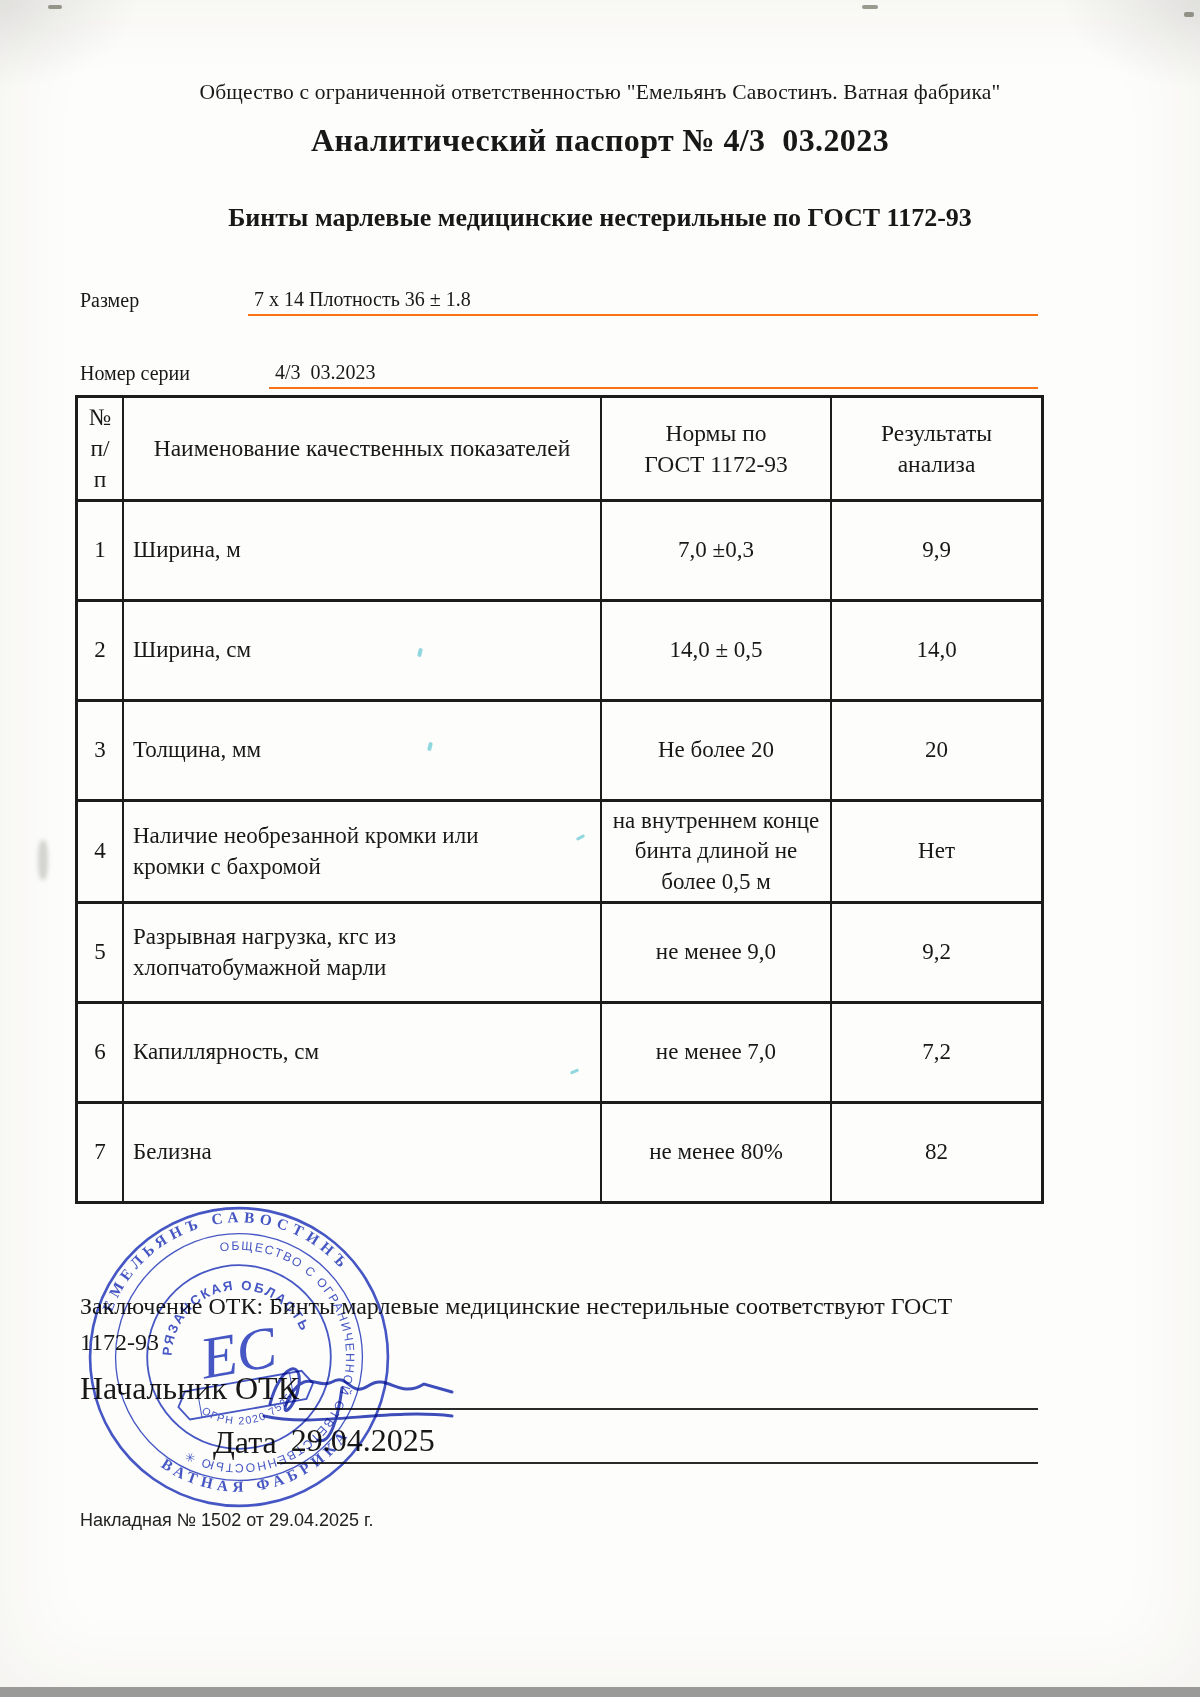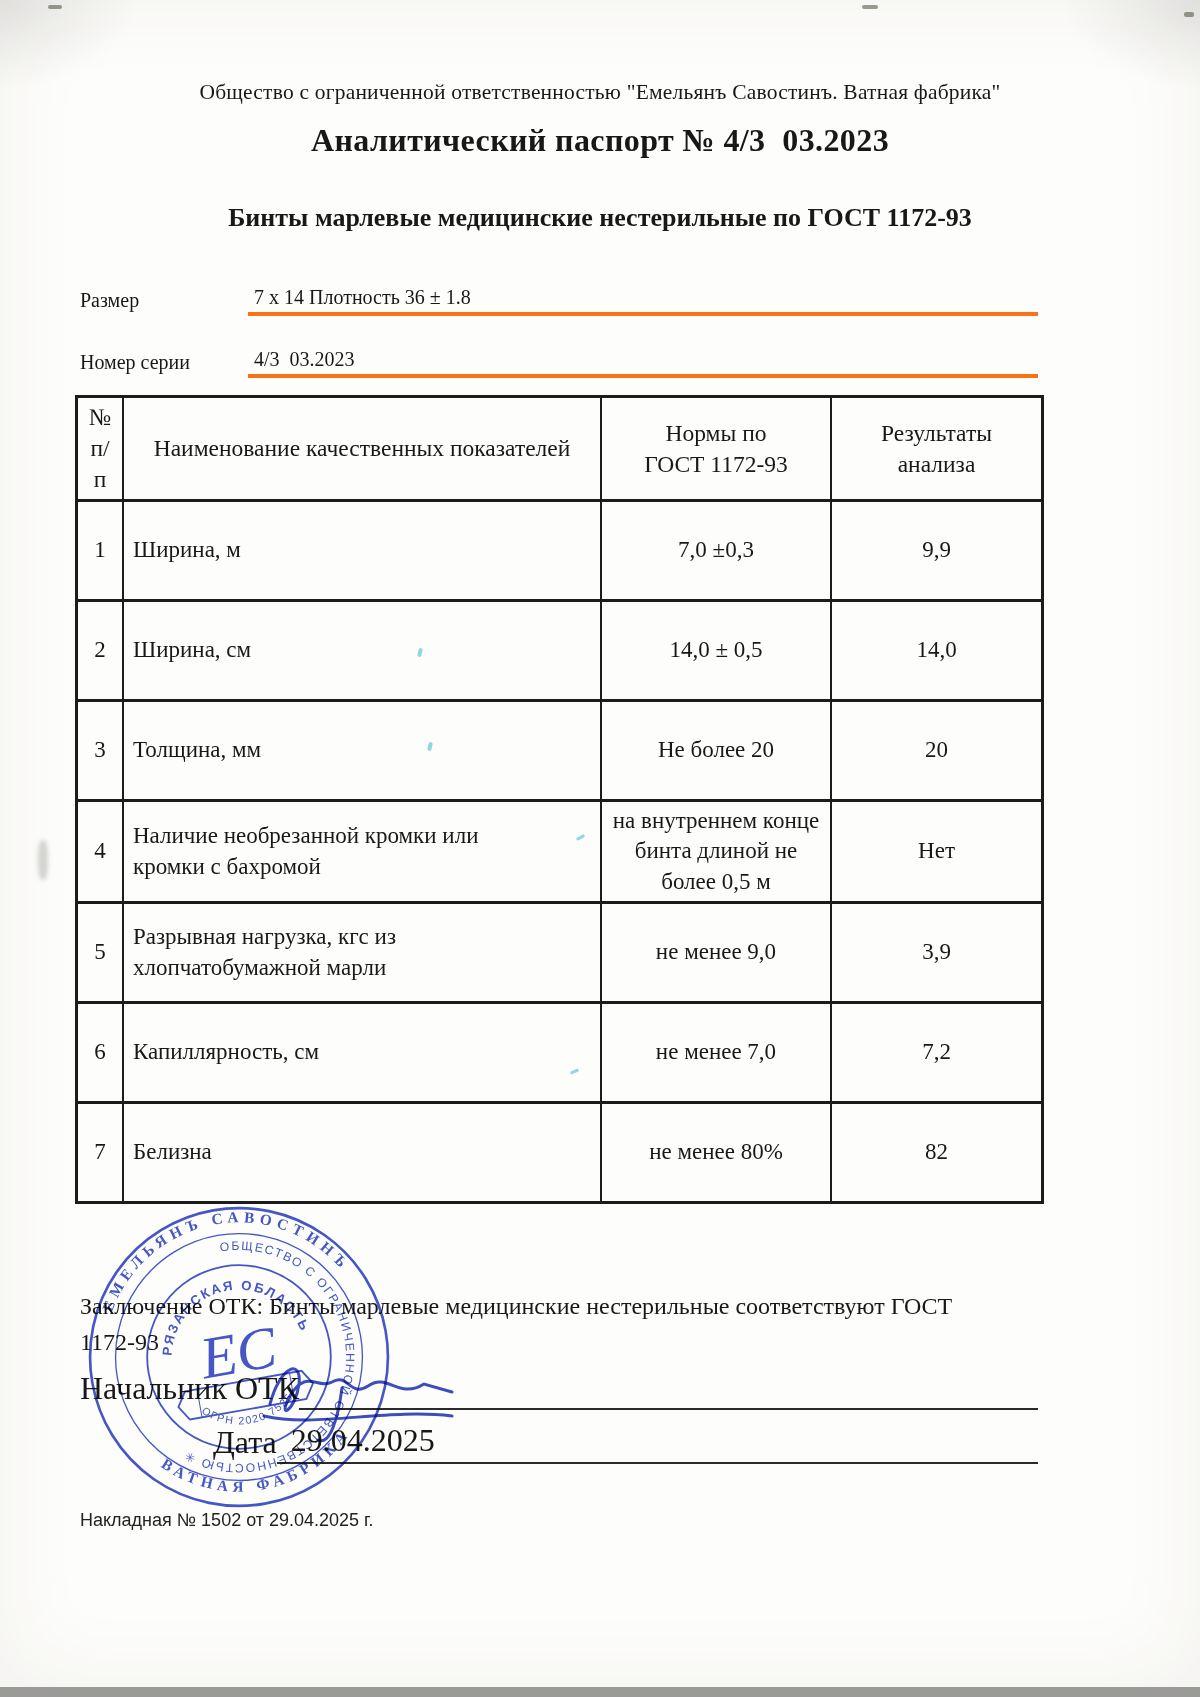--- a/index.html
+++ b/index.html
@@ -9,23 +9,23 @@
     font-family:"Liberation Serif", serif; color:#181818;
     box-shadow: inset 0 0 90px rgba(60,55,40,0.06);
   }
   .centered { position:absolute; left:0; width:100%; text-align:center; }
   .company-line { top:80px; font-size:21.5px; letter-spacing:0.2px; }
   .doc-title   { top:122px; font-size:32px; font-weight:bold; letter-spacing:0.4px; }
   .doc-subtitle{ top:203px; font-size:26px; font-weight:bold; }
 
   .field-row { position:absolute; left:80px; right:162px; display:flex; align-items:flex-end; height:38px; font-size:20px; }
   .field-row .flabel { flex:0 0 168px; padding-bottom:4px; }
-  .field-row .line-fill { flex:1; border-bottom:4px solid #f97316; padding:0 0 3px 6px; }
+  .field-row .line-fill { flex:1; border-bottom:2px solid #f97316; padding:0 0 3px 6px; }
   .row-size   { top:278px; }
-  .row-series { top:340px; }
+  .row-series { top:351px;gap:21px; }
 
   
   .qtable { position:absolute; left:75px; top:395px; width:963px; border:3px solid #1c1c1c; }
   .trow { display:grid; grid-template-columns:46px 478px 230px 1fr; border-bottom:3px solid #1c1c1c; }
   .trow:last-child { border-bottom:none; }
   .cell { border-right:2px solid #1c1c1c; min-height:97px; display:flex; align-items:center; justify-content:center;
           font-size:23px; line-height:1.32; text-align:center; padding:4px 10px; box-sizing:border-box; }
   .cell:last-child { border-right:none; }
   .cell.cname { justify-content:flex-start; text-align:left; padding:4px 52px 4px 9px; }
   .cell.chead { flex-direction:column; font-size:23.5px; }
@@ -115,21 +115,21 @@
     <div class="trow">
       <div class="cell">4</div>
       <div class="cell cname">Наличие необрезанной кромки или кромки с бахромой</div>
       <div class="cell">на внутреннем конце бинта длиной не более 0,5 м</div>
       <div class="cell">Нет</div>
     </div>
     <div class="trow">
       <div class="cell">5</div>
       <div class="cell cname">Разрывная нагрузка, кгс из хлопчатобумажной марли</div>
       <div class="cell">не менее 9,0</div>
-      <div class="cell">3,9</div>
+      <div class="cell">9,2</div>
     </div>
     <div class="trow">
       <div class="cell">6</div>
       <div class="cell cname">Капиллярность, см</div>
       <div class="cell">не менее 7,0</div>
       <div class="cell">7,2</div>
     </div>
     <div class="trow">
       <div class="cell">7</div>
       <div class="cell cname">Белизна</div>

